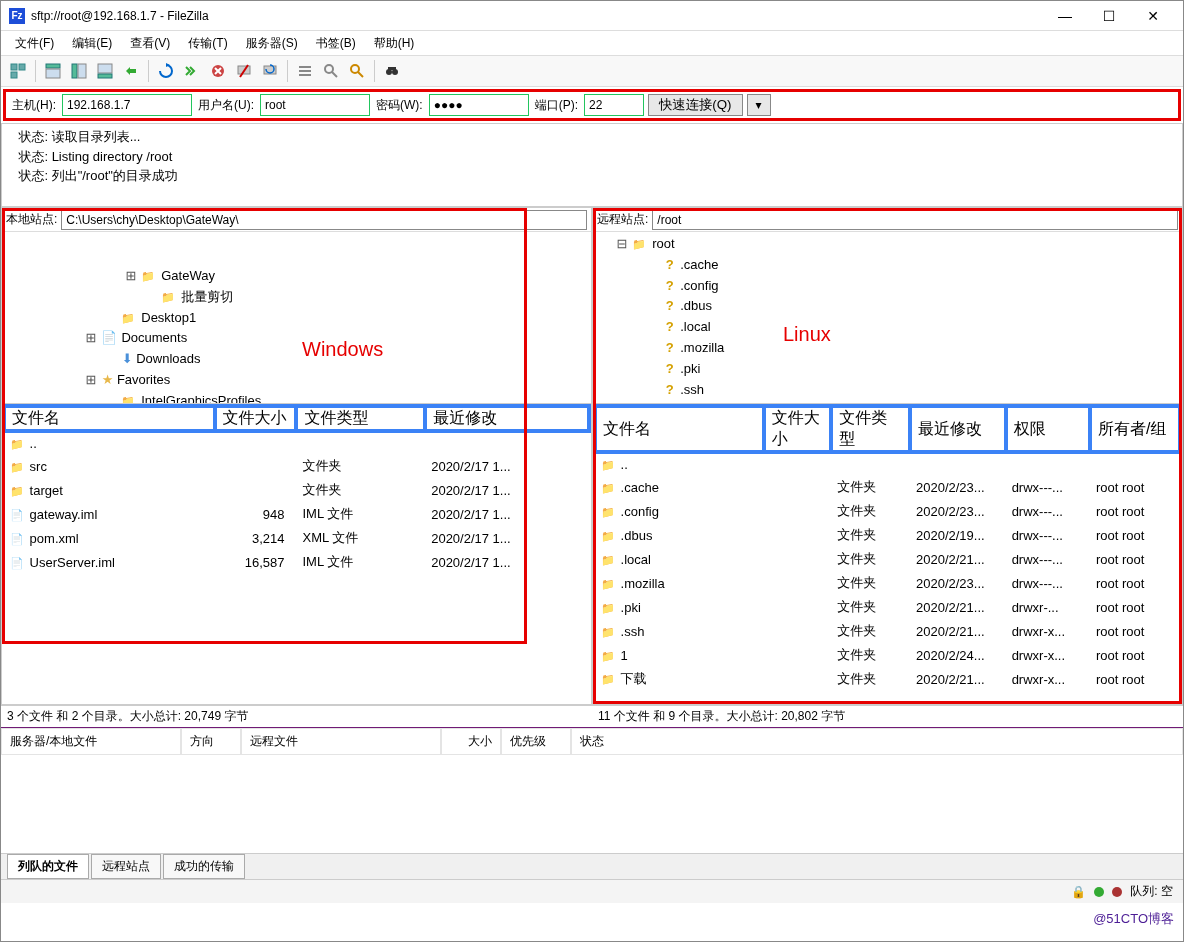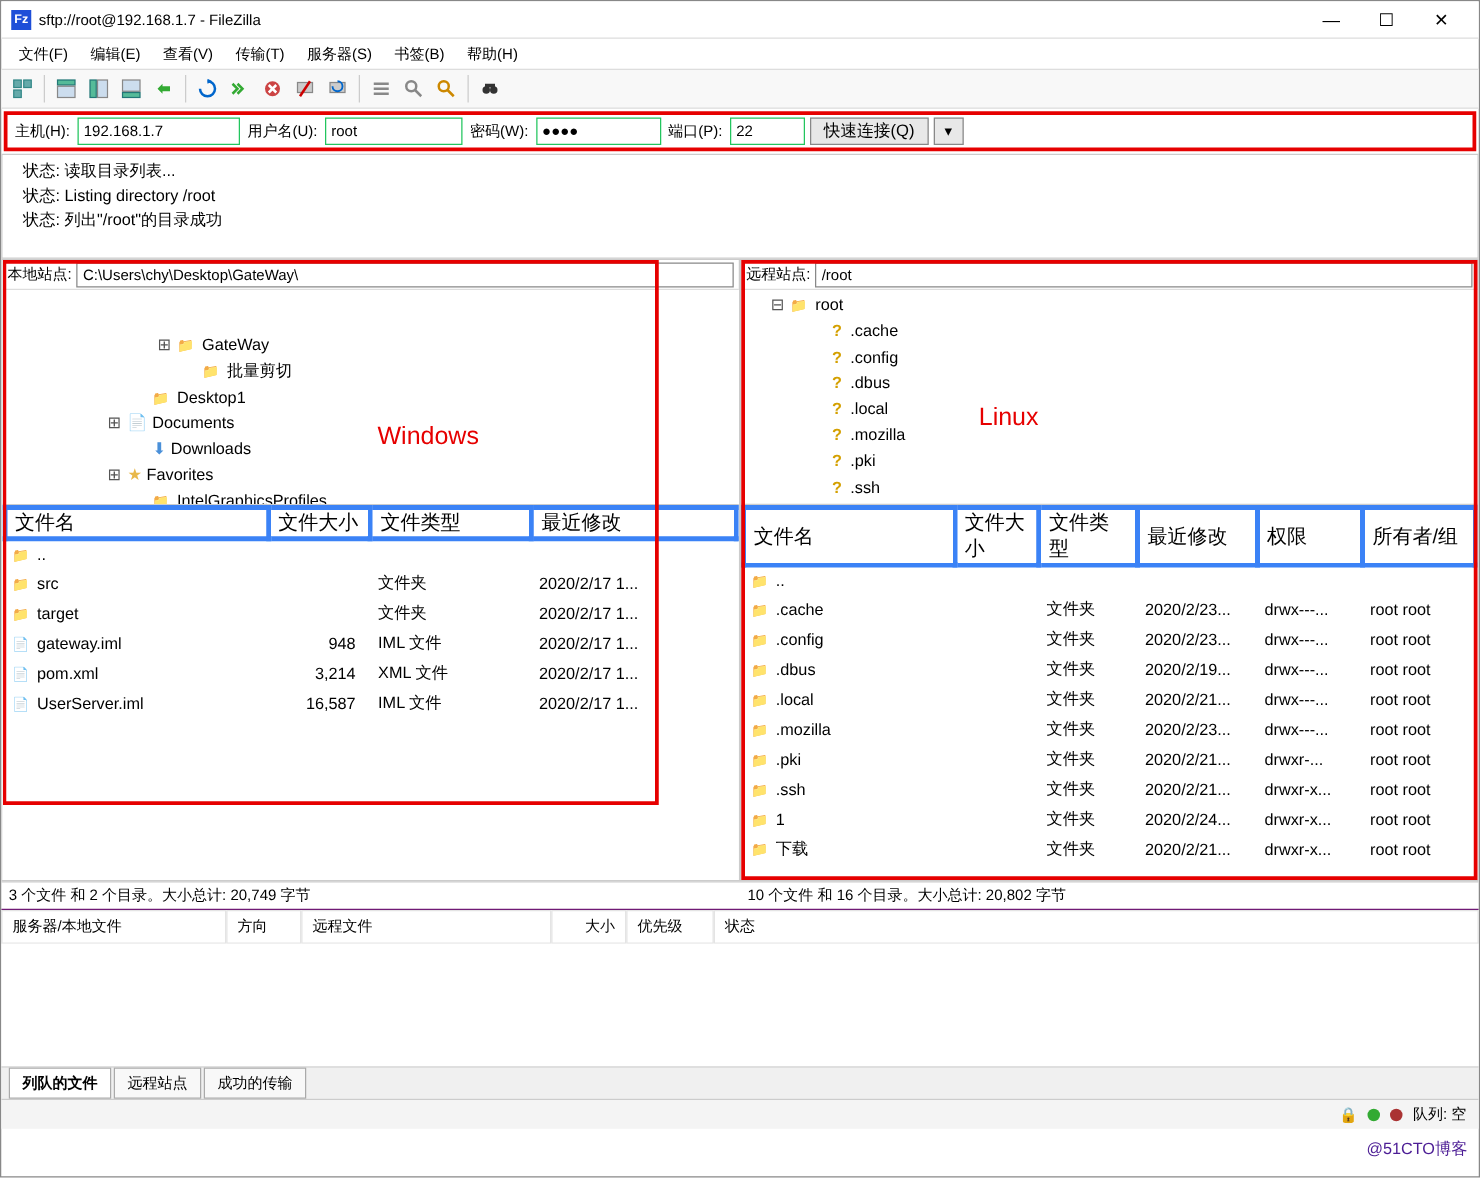--- a/index.html
+++ b/index.html
@@ -367,21 +367,21 @@
               <td>root root</td>
             </tr>
           </tbody>
         </table>
     </div>
   </div>
 </div>
 
 <div style="display:flex;">
   <div class="status-line" style="width:50%">3 个文件 和 2 个目录。大小总计: 20,749 字节</div>
-  <div class="status-line" style="width:50%">10 个文件 和 16 个目录。大小总计: 20,802 字节</div>
+  <div class="status-line" style="width:50%">11 个文件 和 9 个目录。大小总计: 20,802 字节</div>
 </div>
 
 <div class="queue-area">
   <div class="queue-head">
     <div class="col" style="width:180px">服务器/本地文件</div>
     <div class="col" style="width:60px">方向</div>
     <div class="col" style="width:200px">远程文件</div>
     <div class="col" style="width:60px;text-align:right">大小</div>
     <div class="col" style="width:70px">优先级</div>
     <div class="col" style="flex:1">状态</div>

